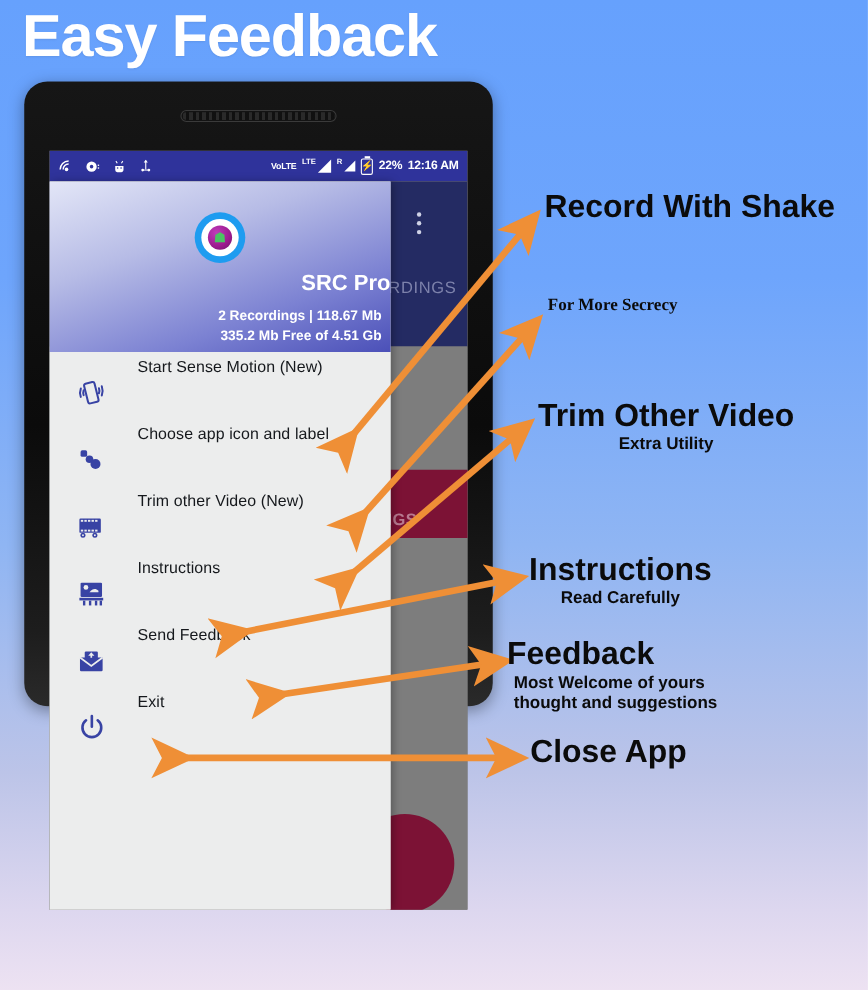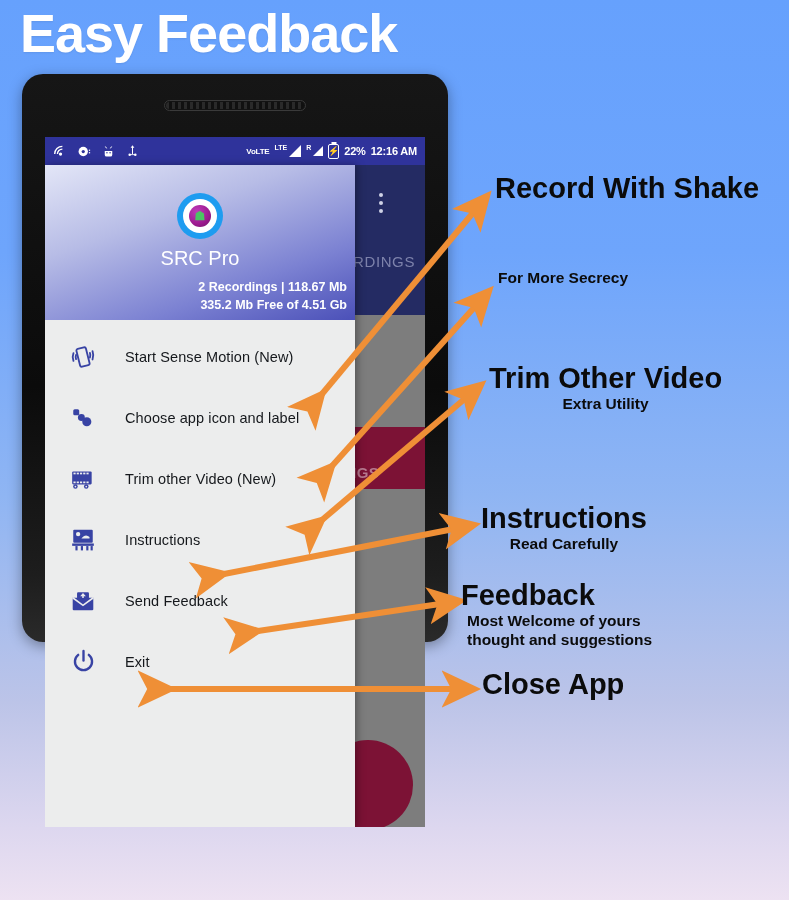--- a/index.html
+++ b/index.html
@@ -140,32 +140,32 @@
     display: flex; align-items: center; justify-content: center;
   }
   .logo .core {
     width: 22px; height: 22px; border-radius: 50%;
     background: radial-gradient(circle at 35% 30%, #c03bbb 0%, #9c1a8e 60%, #6d1566 100%);
     display:flex; align-items:center; justify-content:center;
   }
   .logo .core span { color:#4bc463; font-size: 12px; line-height:1; font-weight:bold; }
   .app-name {
     position: absolute; left: 0; right: 0; top: 82px;
-    text-align: center; color: #ffffff; font-size: 20px; font-weight: 400;
+    text-align: right; color: #ffffff; font-size: 20px; font-weight: 700;
   }
   .drawer-stats {
     position: absolute; right: 8px; bottom: 6px;
     text-align: right; color: #ffffff; font-size: 12.5px; font-weight: bold;
     line-height: 1.45;
   }
 
   .drawer-list { flex: 1; padding-top: 6px; background: #eceded; }
   .d-item {
     height: 61px;
-    display: flex; align-items: center;
+    display: flex; 
     padding-left: 16px;
     cursor: pointer;
   }
   .d-ico {
     width: 44px; flex: none;
     display: flex; align-items: center; justify-content: center;
     color: #3843a4;
   }
   .d-ico svg { display: block; }
   .d-label {
@@ -177,21 +177,21 @@
   
   .anno { position: absolute; color: #0b0b0b; }
   .anno .a-main {
     font-size: 29px; font-weight: bold; line-height: 1.08; white-space: nowrap;
   }
   .anno .a-sub {
     font-size: 15.5px; font-weight: bold; line-height: 1.18; text-align: center;
   }
   .anno.a1 { left: 495px; top: 173px; }
   .anno.a2 { left: 498px; top: 268px; }
-  .anno.a2 .a-sub { margin-top: 1px; }
+  .anno.a2 .a-sub { margin-top: 1px; font-family: Liberation Serif, serif; }
   .anno.a3 { left: 489px; top: 363px; }
   .anno.a3 .a-sub { margin-top: 1px; }
   .anno.a4 { left: 481px; top: 503px; }
   .anno.a4 .a-sub { margin-top: 1px; }
   .anno.a5 { left: 461px; top: 580px; }
   .anno.a5 .a-sub { margin-top: 1px; text-align: left; padding-left: 6px; }
   .anno.a6 { left: 482px; top: 669px; }
 
   
   .arrows { position: absolute; left: 0; top: 0; width: 789px; height: 900px; pointer-events: none; }

